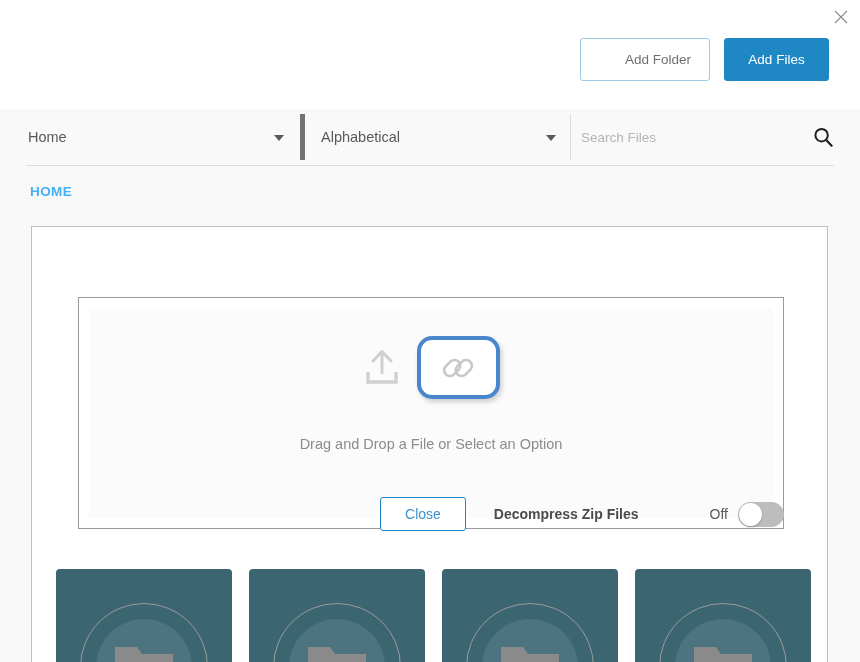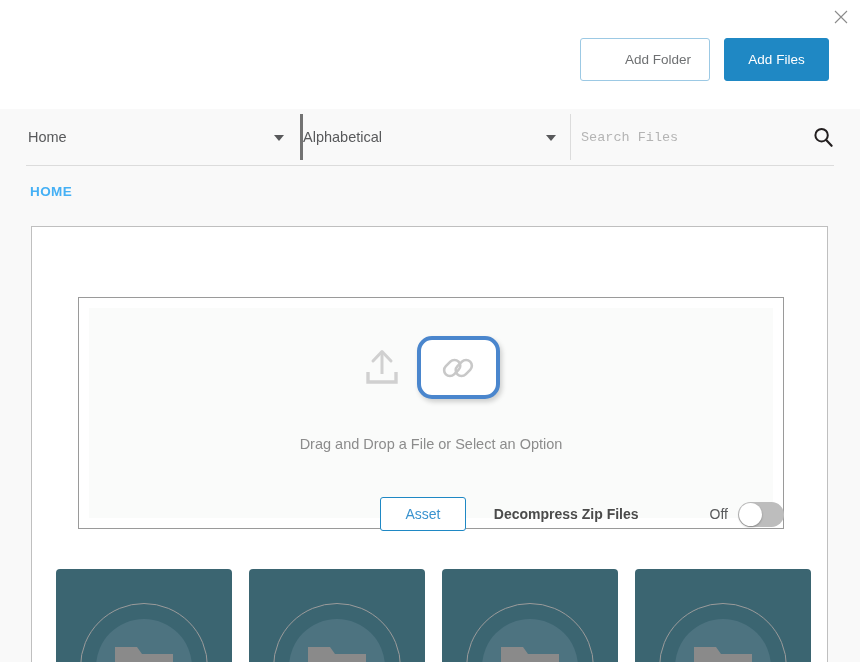--- a/index.html
+++ b/index.html
@@ -95,21 +95,21 @@
   }
   .select-field {
     position: relative;
     height: 46px;
     display: flex;
     align-items: center;
     cursor: pointer;
     box-sizing: border-box;
   }
   .sel-home { width: 274px; padding-left: 2px; }
-  .sel-sort { width: 270px; padding-left: 0; border-left: 3px solid #737373; }
+  .sel-sort { width: 270px; padding-left: 16px; border-left: 5px solid #737373; }
   .select-label {
     font-size: 14.5px;
     color: #58595b;
   }
   .caret {
     position: absolute;
     right: 16px; top: 50%;
     margin-top: -2px;
     width: 0; height: 0;
     border-left: 5px solid transparent;
@@ -123,21 +123,21 @@
     display: flex;
     align-items: center;
     border-left: 1px solid #dcdcdc;
     padding-left: 10px;
     position: relative;
   }
   .search-input {
     border: 0;
     outline: none;
     background: transparent;
-    font-family: Liberation Mono, monospace;
+    font-family: Liberation Sans, sans-serif;
     font-size: 13.5px;
     color: #58595b;
     width: 210px;
     padding: 0;
   }
   .search-input::placeholder { color: #b4b4b4; }
   .search-icon {
     position: absolute;
     right: 0px; top: 50%;
     margin-top: -11px;
@@ -405,21 +405,21 @@
           </span>
         </span>
 
       </div>
 
       <div class="dz-text">Drag and Drop a File or Select an Option</div>
     </div>
   </div>
 
   <div class="controls">
-    <div class="btn-close">Asset</div>
+    <div class="btn-close">Close</div>
     <div class="decompress-label">Decompress Zip Files</div>
     <div class="toggle-wrap">
       <span class="toggle-state">Off</span>
       <span class="toggle">
         <span class="knob"></span>
       </span>
     </div>
   </div>
 
   <div class="thumb-grid">

